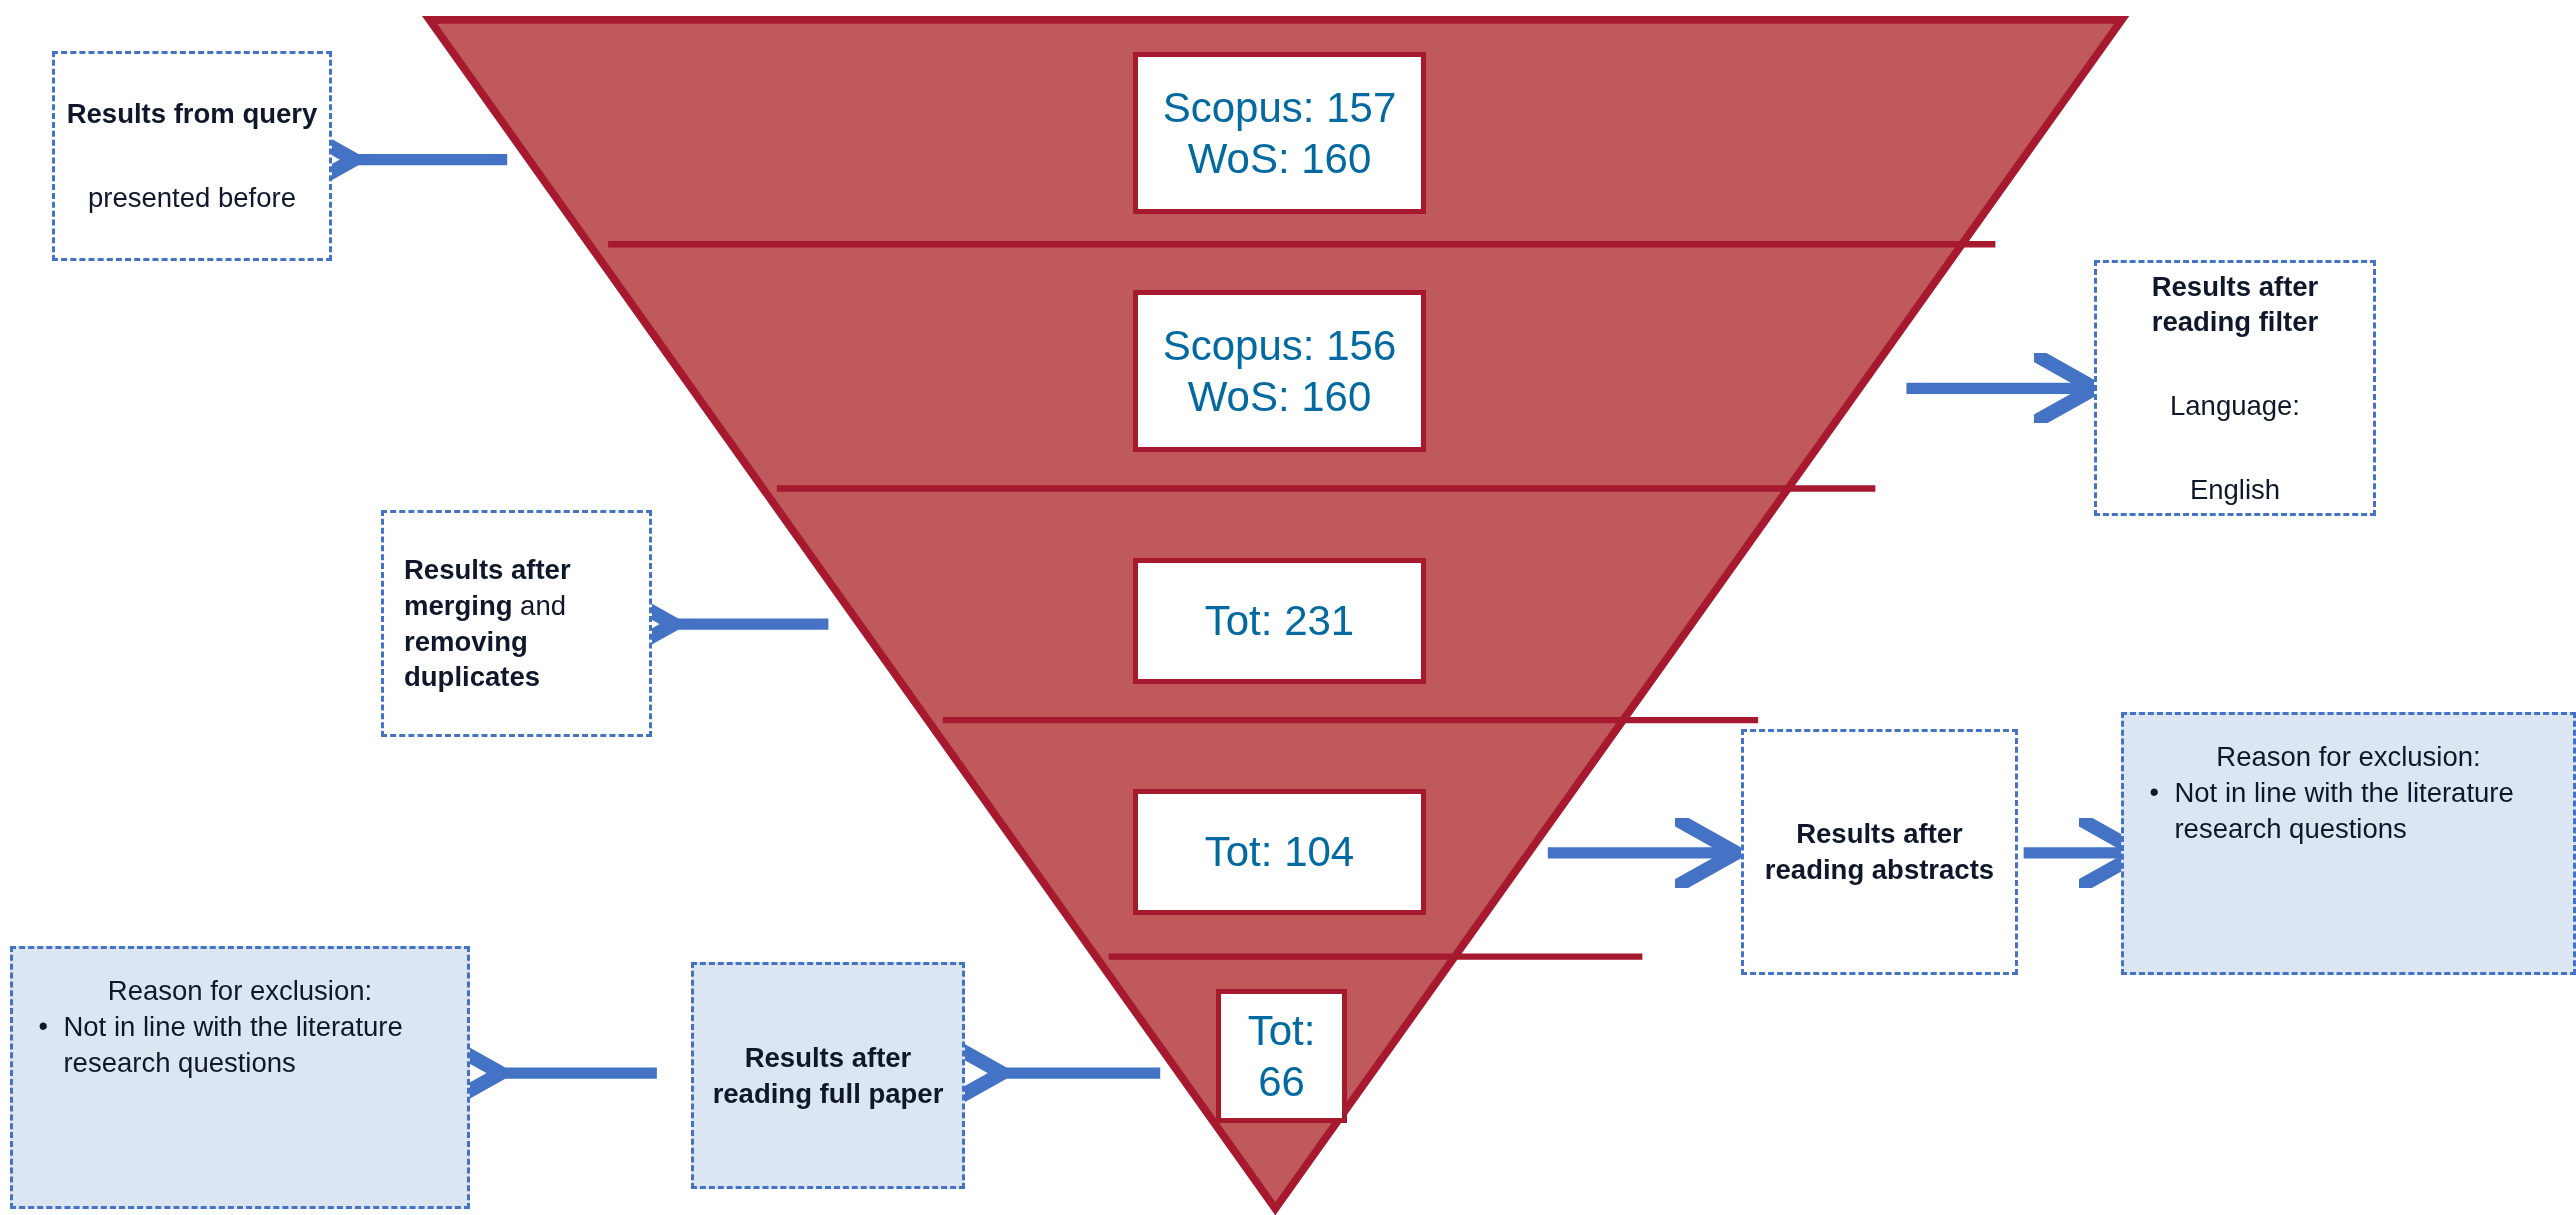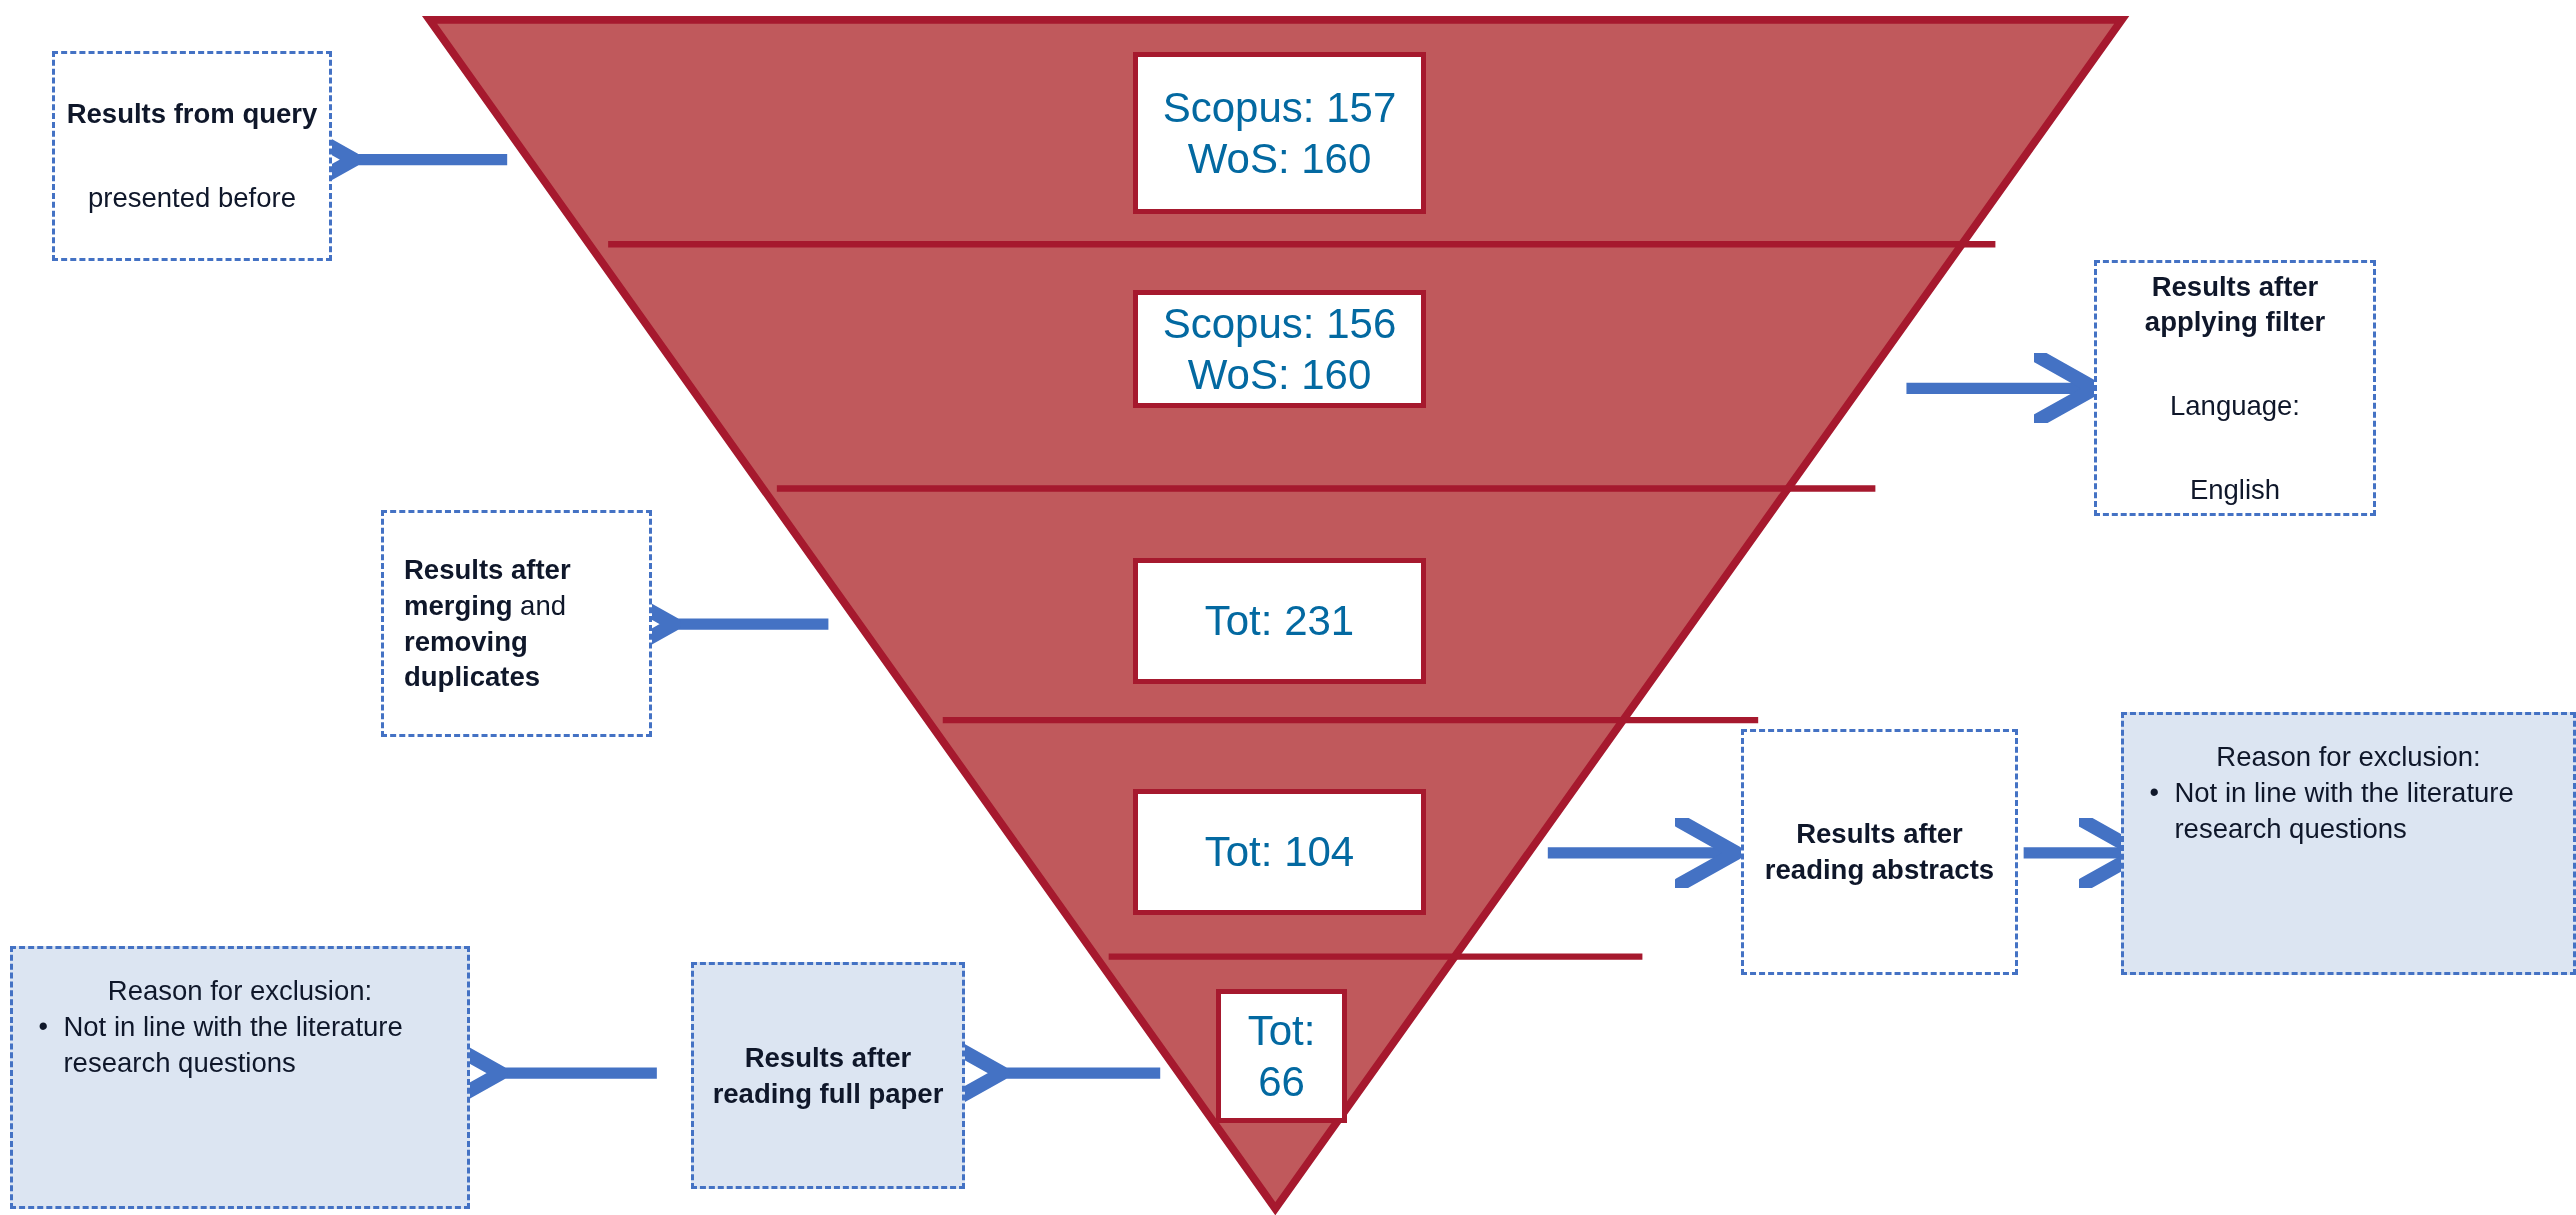--- a/index.html
+++ b/index.html
@@ -117,21 +117,21 @@
       <line x1="1643" y1="1520" x2="1400" y2="1520" marker-end="url(#head-left)"></line>
       <line x1="930" y1="1520" x2="690" y2="1520" marker-end="url(#head-left)"></line>
     </g>
   </svg>
 
   <div class="count-box" style="left:1133px; top:52px; width:293px; height:162px;">
     <span class="line">Scopus: 157</span>
     <span class="line">WoS: 160</span>
   </div>
 
-  <div class="count-box" style="left:1133px; top:290px; width:293px; height:118px;">
+  <div class="count-box" style="left:1133px; top:290px; width:293px; height:162px;">
     <span class="line">Scopus: 156</span>
     <span class="line">WoS: 160</span>
   </div>
 
   <div class="count-box" style="left:1133px; top:558px; width:293px; height:126px;">
     <span class="line">Tot: 231</span>
   </div>
 
   <div class="count-box" style="left:1133px; top:789px; width:293px; height:126px;">
     <span class="line">Tot: 104</span>
@@ -141,21 +141,21 @@
     <span class="line">Tot:</span>
     <span class="line">66</span>
   </div>
 
   <div class="note white" style="left:52px; top:51px; width:280px; height:210px;">
     <span class="hdr">Results from query</span>
     <span class="sub">presented before</span>
   </div>
 
   <div class="note white" style="left:2094px; top:260px; width:282px; height:256px;">
-    <span class="hdr">Results after applying filter</span>
+    <span class="hdr">Results after reading filter</span>
     <span class="gap"></span>
     <span class="sub">Language:</span>
     <span class="sub">English</span>
   </div>
 
   <div class="note white left-align" style="left:381px; top:510px; width:271px; height:227px; padding-left:20px;">
     <span><b>Results after merging</b><span> and </span><b>removing duplicates</b></span>
   </div>
 
   <div class="note white" style="left:1741px; top:729px; width:277px; height:246px;">

